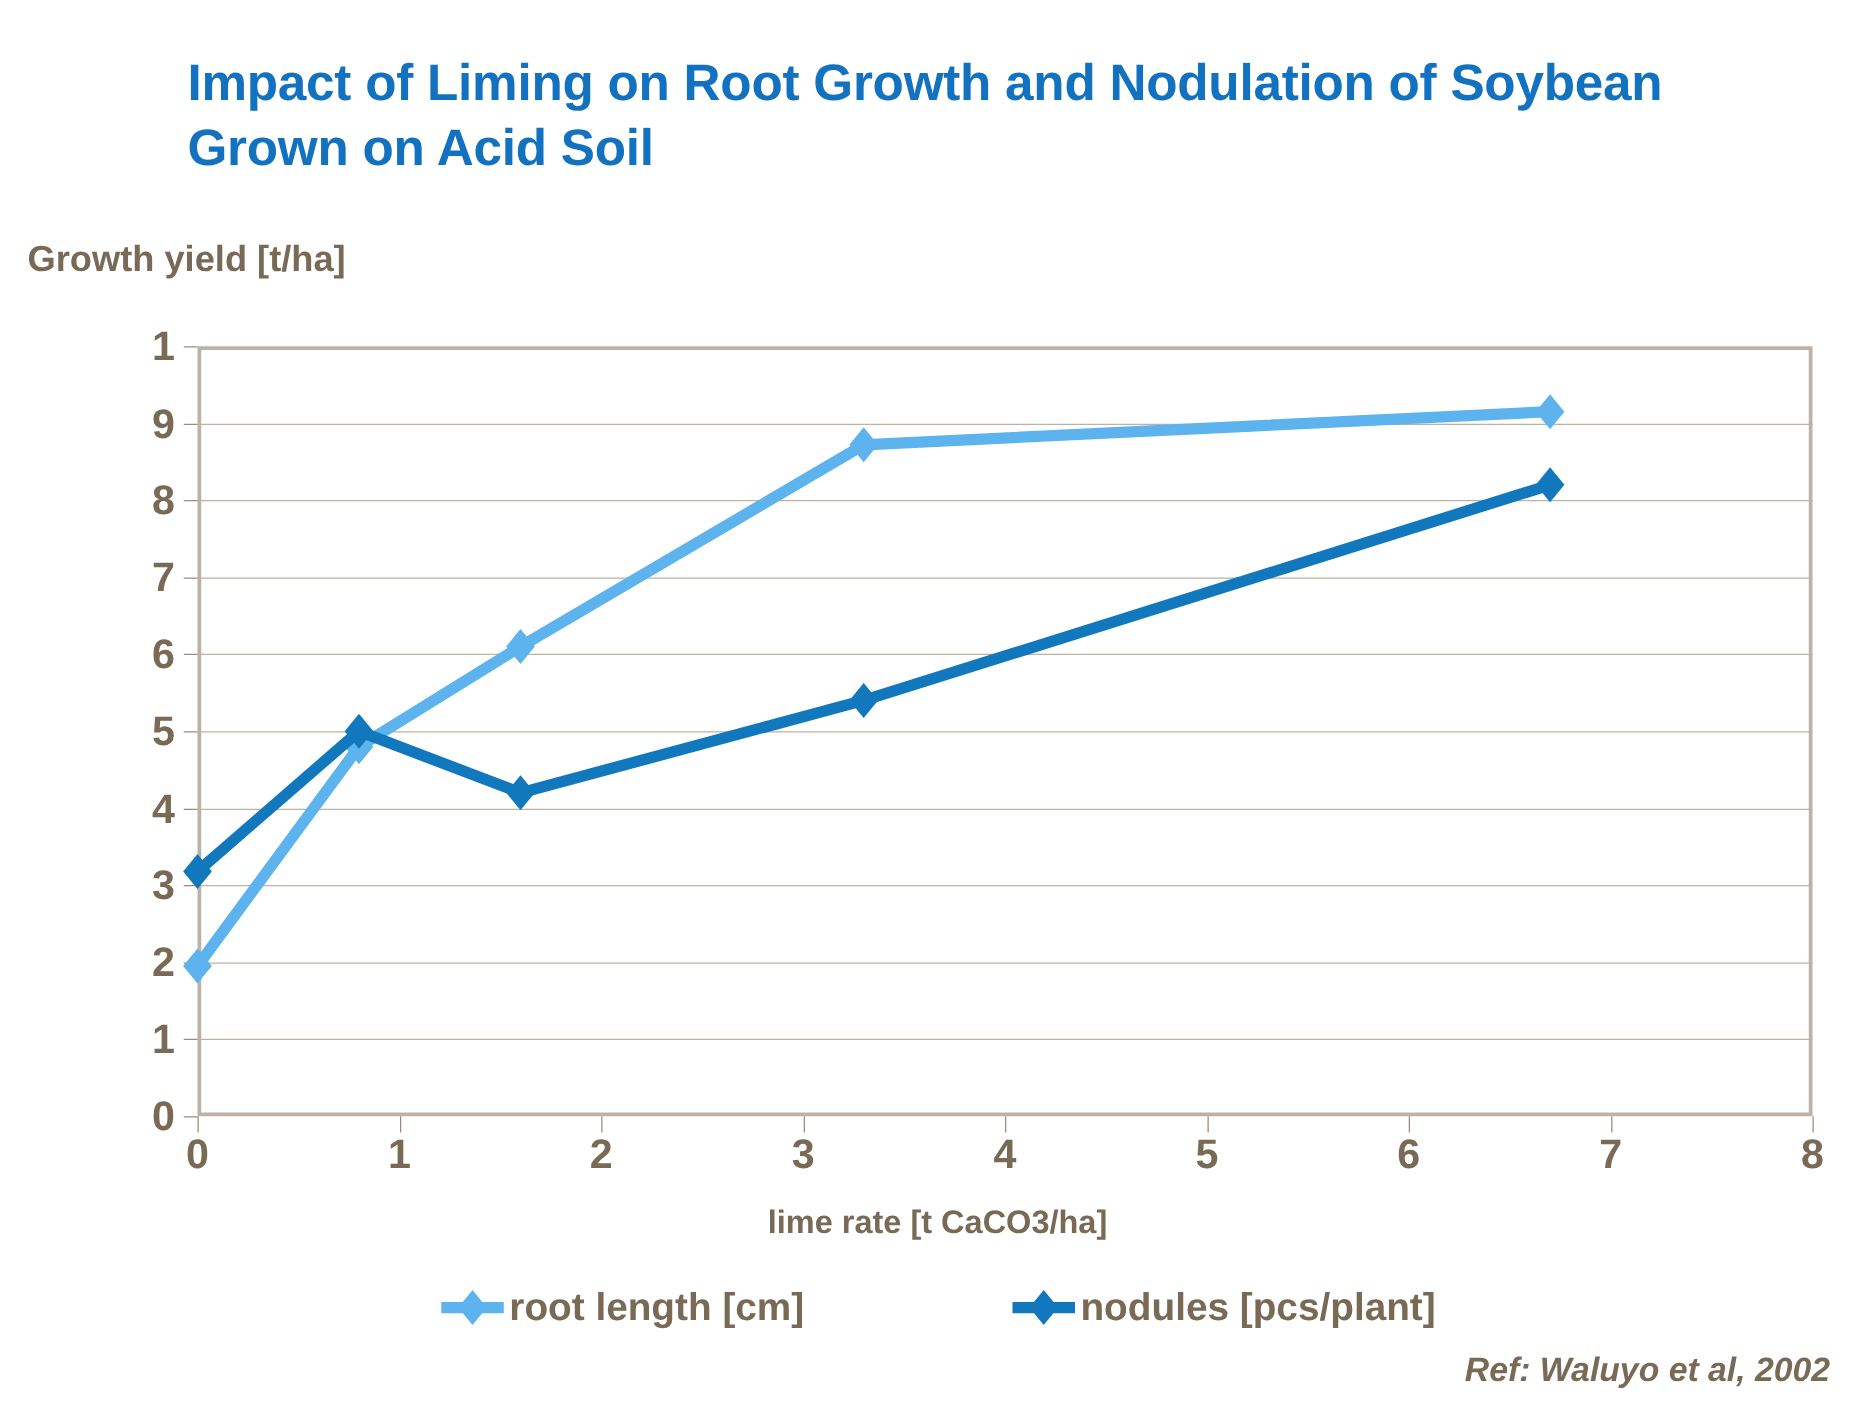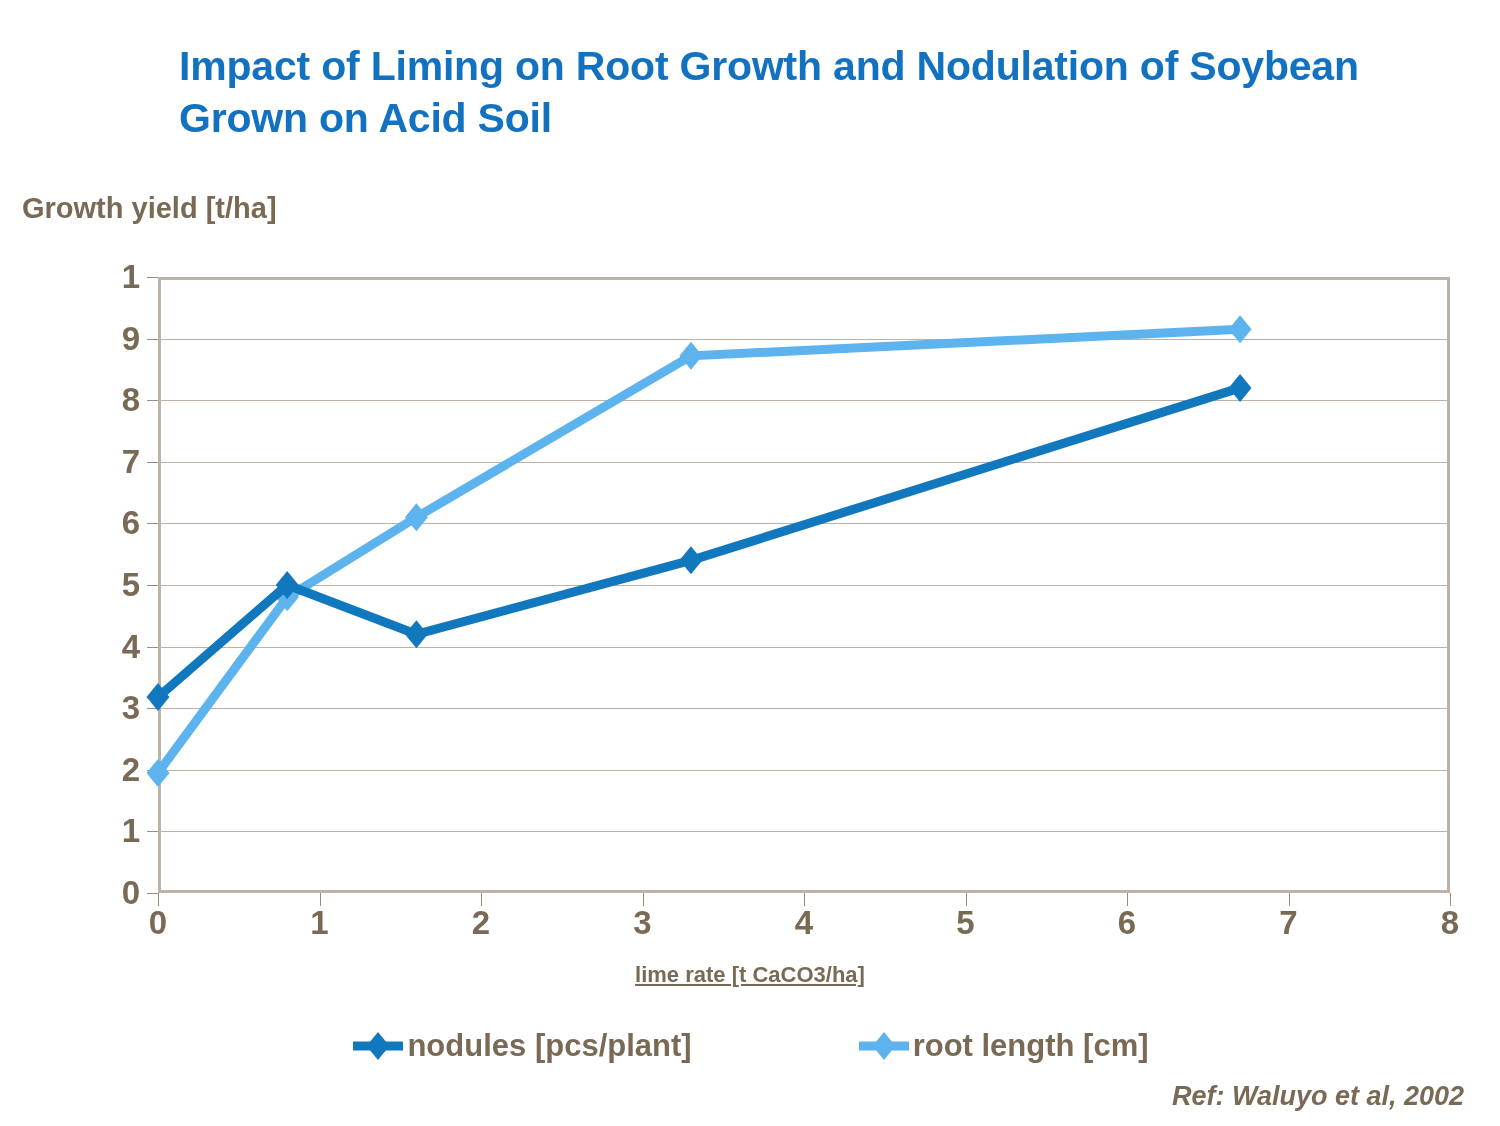--- a/index.html
+++ b/index.html
@@ -19,21 +19,20 @@
   .chart-title {
     position: absolute;
     left: 150px;
     top: 40px;
     width: 1260px;
     font-size: 41px;
     font-weight: bold;
     line-height: 1.28;
     color: #1272C0;
     letter-spacing: -0.2px;
-    margin-left: 29px;
   }
 
   
   .y-axis-title {
     position: absolute;
     left: 22px;
     top: 192px;
     font-size: 29px;
     font-weight: bold;
     color: #796A56;
@@ -113,24 +112,23 @@
     height: 44px;
   }
 
   
   .x-axis-title {
     position: absolute;
     left: 0;
     right: 0;
     top: 962px;
     text-align: center;
-    font-size: 22px;
-    font-weight: bold;
-    color: #796A56;
-    text-decoration: underline;
+    font-size: 26px;
+    font-weight: bold;
+    color: #796A56;
   }
 
   
   .legend {
     position: absolute;
     left: 0;
     right: 0;
     top: 1028px;
     display: flex;
     justify-content: center;
@@ -249,27 +247,27 @@
     <div class="xtick-label" style="left: 969px;">6</div>
     <div class="xtick-label" style="left: 1130.5px;">7</div>
     <div class="xtick-label" style="left: 1292px;">8</div>
   </div>
 
 <div class="x-axis-title">lime rate [t CaCO3/ha]</div>
 
 <div class="legend" id="legend">
     <div class="legend-item">
       <svg width="54" height="34">
+        <line x1="2" y1="17" x2="52" y2="17" stroke="#5CB3EE" stroke-width="9"></line>
+        <polygon points="27,3 38.48,17 27,31 15.520000000000001,17" fill="#5CB3EE"></polygon>
+      </svg>
+      <span class="legend-label">root length [cm]</span>
+    </div>
+    <div class="legend-item">
+      <svg width="54" height="34">
         <line x1="2" y1="17" x2="52" y2="17" stroke="#1278BE" stroke-width="9"></line>
         <polygon points="27,3 38.48,17 27,31 15.520000000000001,17" fill="#1278BE"></polygon>
       </svg>
       <span class="legend-label">nodules [pcs/plant]</span>
     </div>
-    <div class="legend-item">
-      <svg width="54" height="34">
-        <line x1="2" y1="17" x2="52" y2="17" stroke="#5CB3EE" stroke-width="9"></line>
-        <polygon points="27,3 38.48,17 27,31 15.520000000000001,17" fill="#5CB3EE"></polygon>
-      </svg>
-      <span class="legend-label">root length [cm]</span>
-    </div>
   </div>
 
 <div class="footer-ref">Ref: Waluyo et al, 2002</div>
 
 </body></html>

